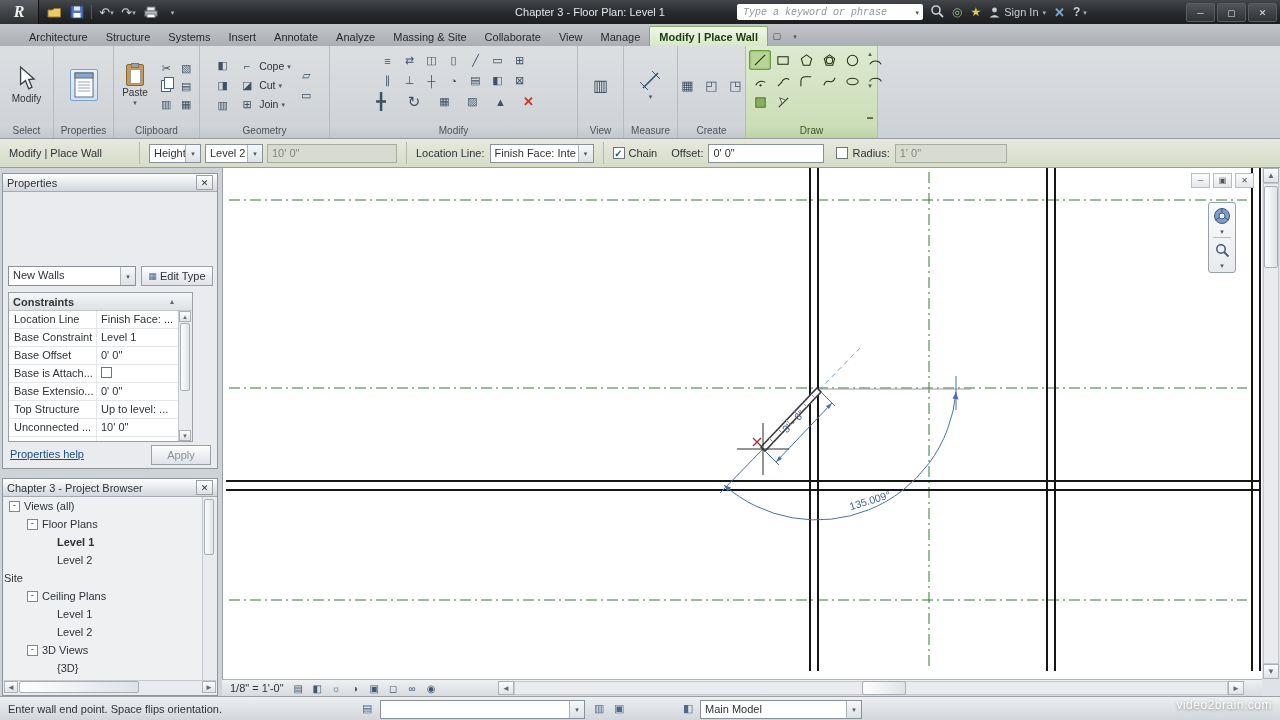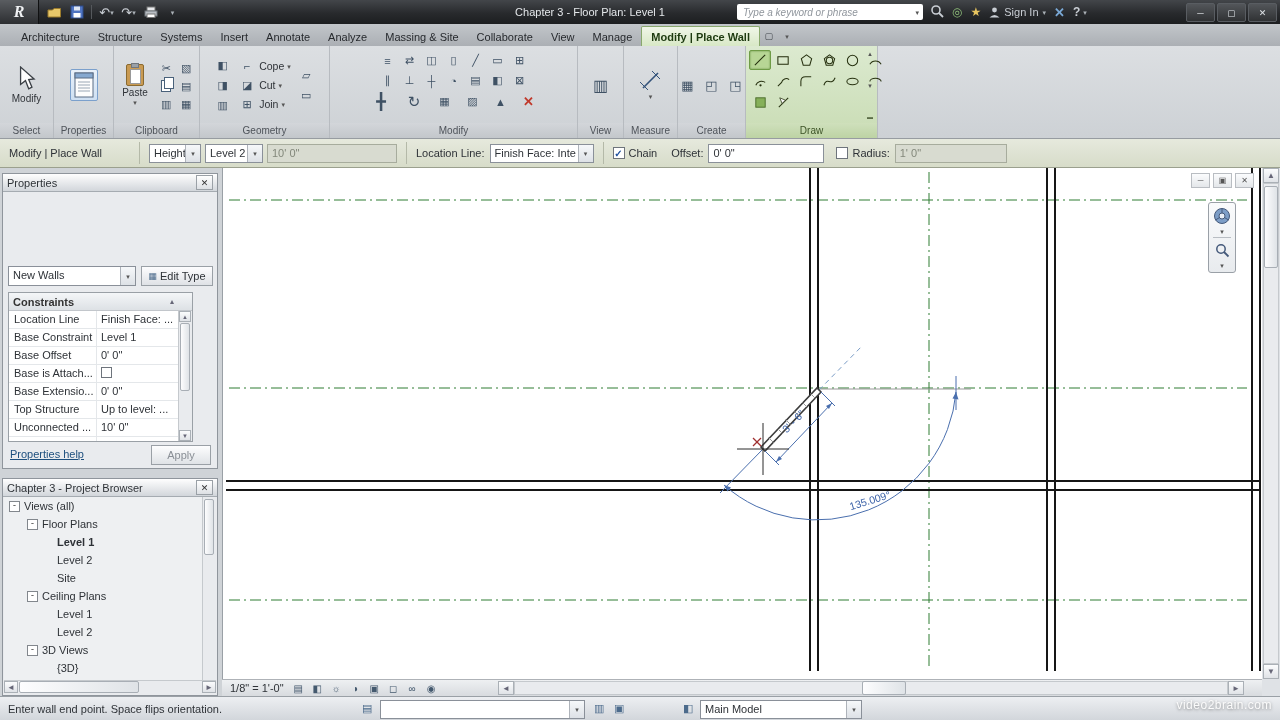--- a/index.html
+++ b/index.html
@@ -7,27 +7,27 @@
   .flex{display:flex;align-items:center;}
   .caret{font-size:7px;line-height:1;color:#555;}
   
   #titlebar{position:absolute;left:0;top:0;width:1280px;height:24px;background:linear-gradient(#43464a,#282a2d 55%,#1c1e20);display:flex;align-items:center;color:#d5d9dd;z-index:30;}
   #applogo{width:38px;height:24px;background:linear-gradient(#5a5d61,#2c2e31);border-right:1px solid #101112;display:flex;align-items:center;justify-content:center;flex:none;}
   #applogo b{font-family:"Liberation Serif",serif;font-style:italic;font-size:16px;color:#f0f2f4;}
   .qat-ic{width:21px;height:19px;display:inline-flex;align-items:center;justify-content:center;border-radius:2px;color:#c9ced4;font-size:13px;flex:none;}
   .tbsep{width:1px;height:14px;background:#55585c;margin:0 3px;}
   #title-text{position:absolute;left:410px;width:360px;text-align:center;top:6px;color:#e4e7ea;font-size:11px;}
   #searchbox{position:absolute;left:737px;top:4px;width:186px;height:16px;background:#fff;border-radius:2px;display:flex;align-items:center;padding:0 4px;box-sizing:border-box;}
-  #searchbox input{border:none;outline:none;flex:1;font-style:italic;font-size:10px;color:#555;background:transparent;font-family:Liberation Sans, sans-serif;min-width:0;}
+  #searchbox input{border:none;outline:none;flex:1;font-style:italic;font-size:10px;color:#555;background:transparent;font-family:Liberation Mono, monospace;min-width:0;}
   #searchbox input::placeholder{color:#8f959c;}
   .tb-right{position:absolute;left:930px;top:0;height:24px;display:flex;align-items:center;gap:8px;color:#c9ced4;}
   .winbtns{position:absolute;right:3px;top:3px;display:flex;gap:2px;}
   .winbtn{width:27px;height:17px;border:1px solid #595d62;border-radius:2px;background:linear-gradient(#53565a,#303234);display:inline-flex;align-items:center;justify-content:center;font-size:9px;color:#dfe3e7;}
   
-  #tabrow{position:absolute;left:0;top:24px;width:1280px;height:22px;background:linear-gradient(#c2c6ca,#abafb4);display:flex;align-items:flex-end;padding-left:12px;box-sizing:border-box;}
+  #tabrow{position:absolute;left:0;top:24px;width:1280px;height:22px;background:linear-gradient(#c2c6ca,#abafb4);display:flex;align-items:flex-end;padding-left:20px;box-sizing:border-box;}
   .tab{padding:4px 9px 3px;color:#26292d;white-space:nowrap;}
   .tab.active{background:linear-gradient(#f0f6e8,#d8e8c6);border:1px solid #89a86d;border-bottom:none;border-radius:2px 2px 0 0;color:#1d3a10;font-weight:bold;}
   .tabtool{width:18px;height:16px;display:inline-flex;align-items:center;justify-content:center;color:#3e4348;margin-bottom:2px;}
   
   #ribbon{position:absolute;left:0;top:46px;width:1280px;height:93px;background:linear-gradient(#dcdfe2,#cdd1d5);border-bottom:1px solid #979ca1;box-sizing:border-box;}
   .panel{position:absolute;top:0;height:92px;border-right:1px solid #b7bbc0;box-sizing:border-box;}
   .plabel{position:absolute;bottom:0;left:0;right:0;height:15px;line-height:15px;text-align:center;font-size:10px;color:#4e535a;background:linear-gradient(#d3d6da,#c3c7cb);}
   .pbody{position:absolute;top:1px;left:0;right:0;bottom:15px;display:flex;align-items:center;justify-content:center;}
   .bigbtn{display:flex;flex-direction:column;align-items:center;justify-content:center;gap:1px;padding:2px 3px;border:1px solid transparent;border-radius:2px;}
   .bigbtn .lbl{font-size:10px;color:#2f3338;}
@@ -761,21 +761,21 @@
     <div class="trow" style="padding-left:23px">
         <span class="texp">-</span>
         <span>Floor Plans</span>
       </div>
     <div class="trow b" style="padding-left:53px">
         <span>Level 1</span>
       </div>
     <div class="trow" style="padding-left:53px">
         <span>Level 2</span>
       </div>
-    <div class="trow" style="padding-left:53px">
+    <div class="trow" style="">
         <span>Site</span>
       </div>
     <div class="trow" style="padding-left:23px">
         <span class="texp">-</span>
         <span>Ceiling Plans</span>
       </div>
     <div class="trow" style="padding-left:53px">
         <span>Level 1</span>
       </div>
     <div class="trow" style="padding-left:53px">

